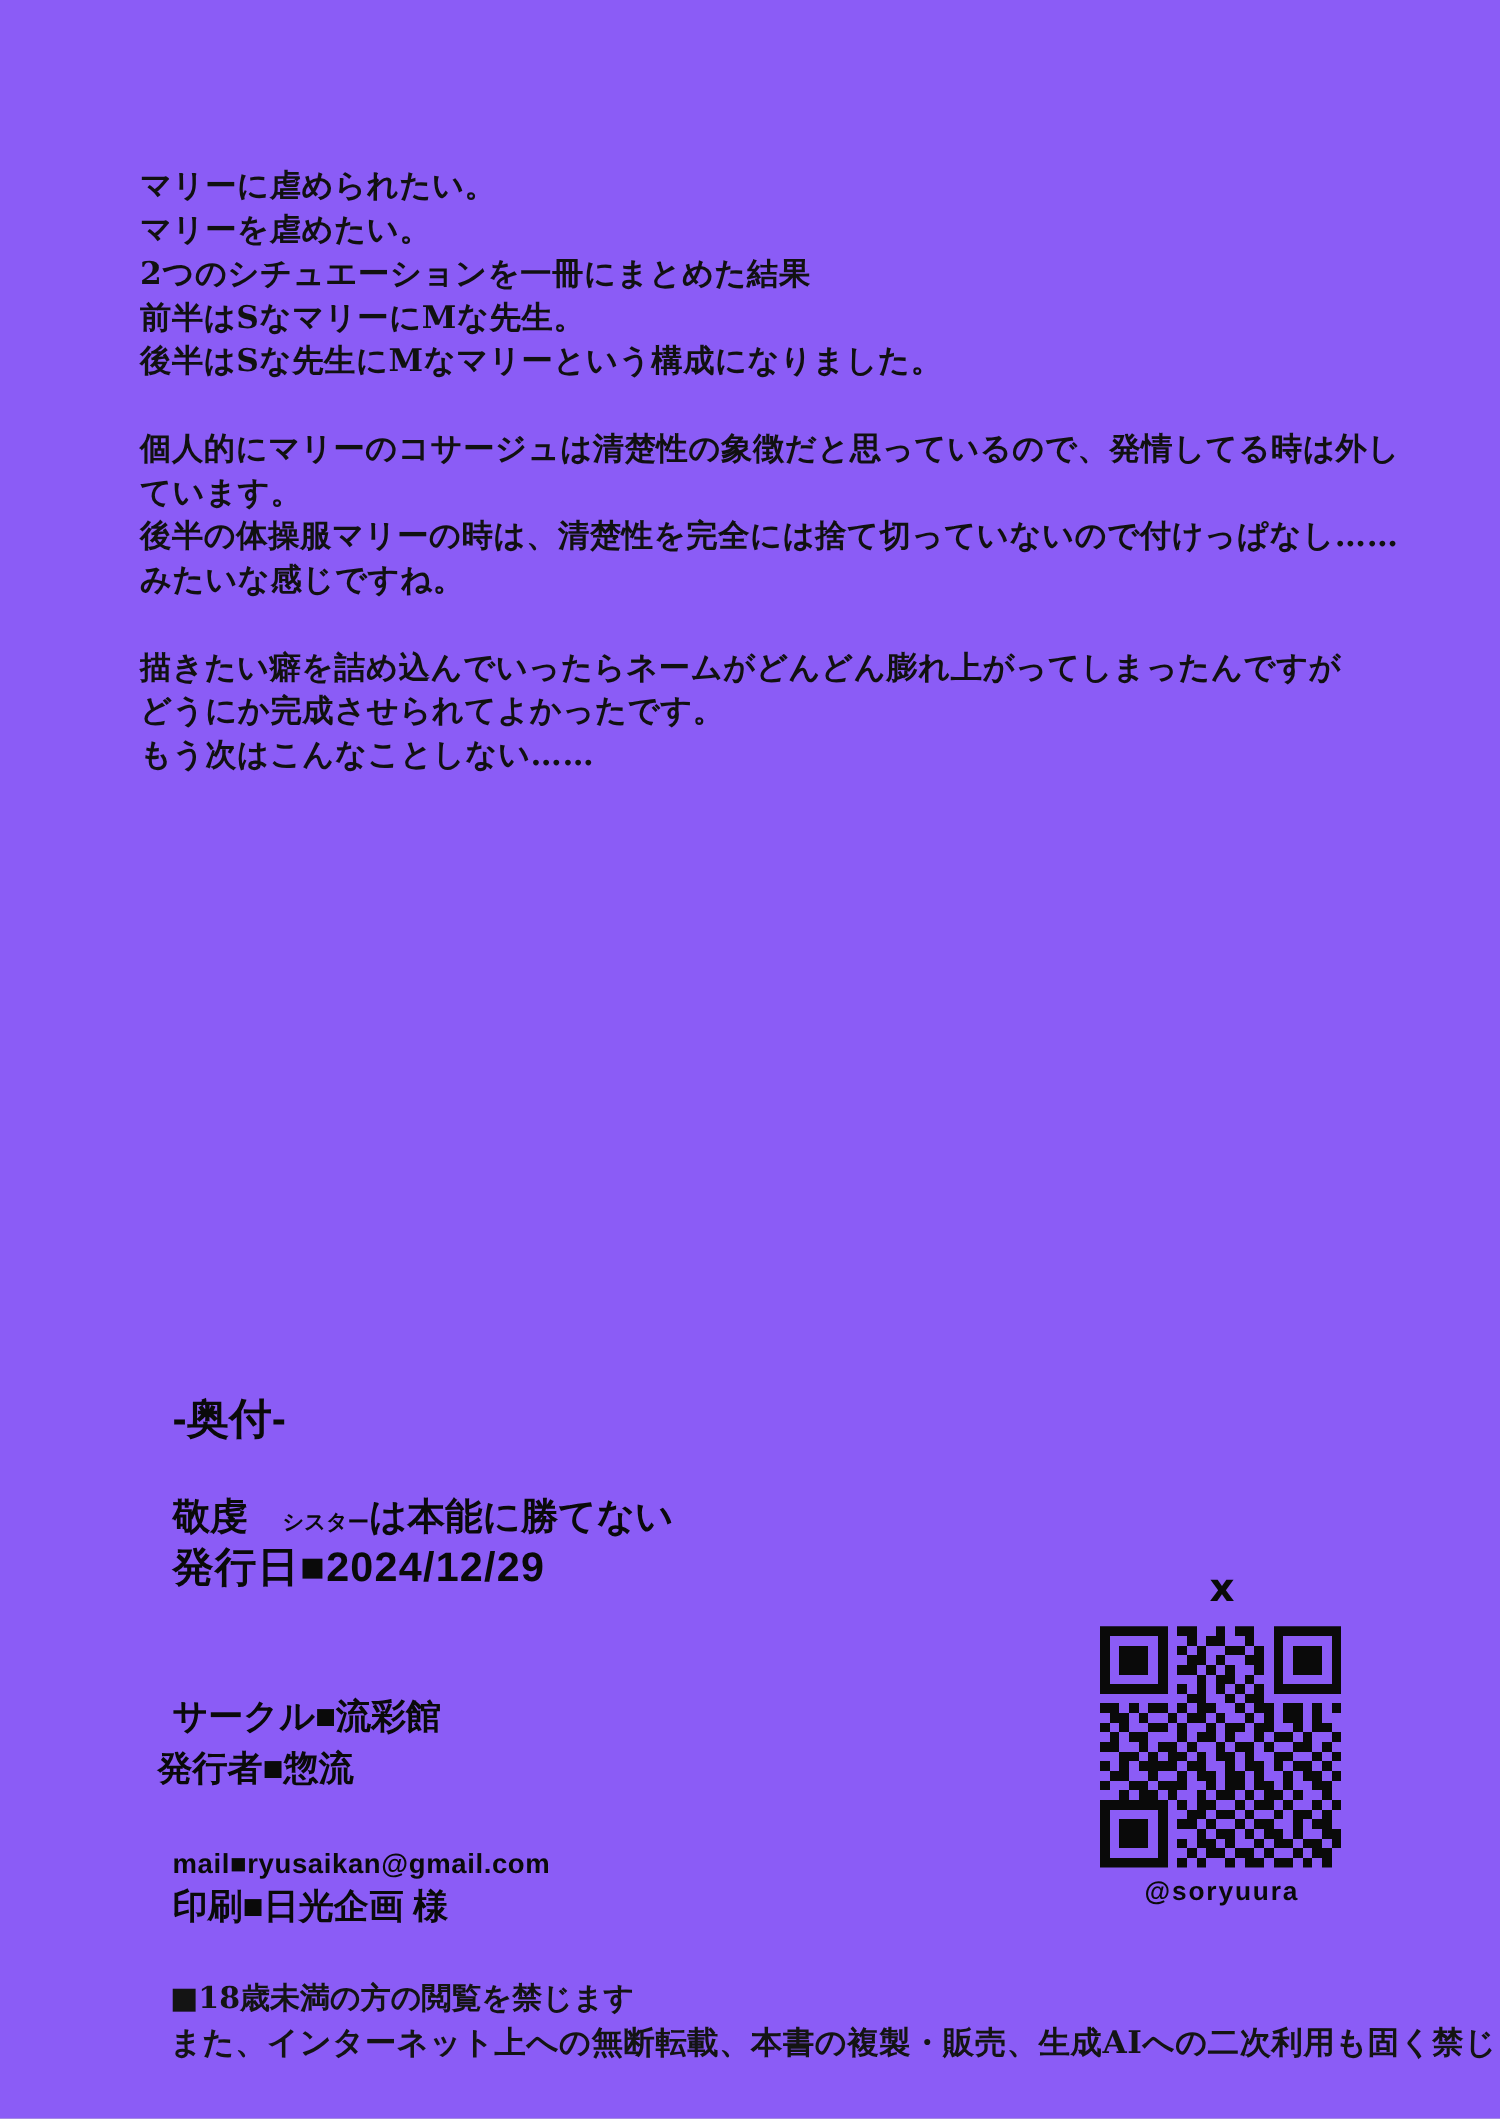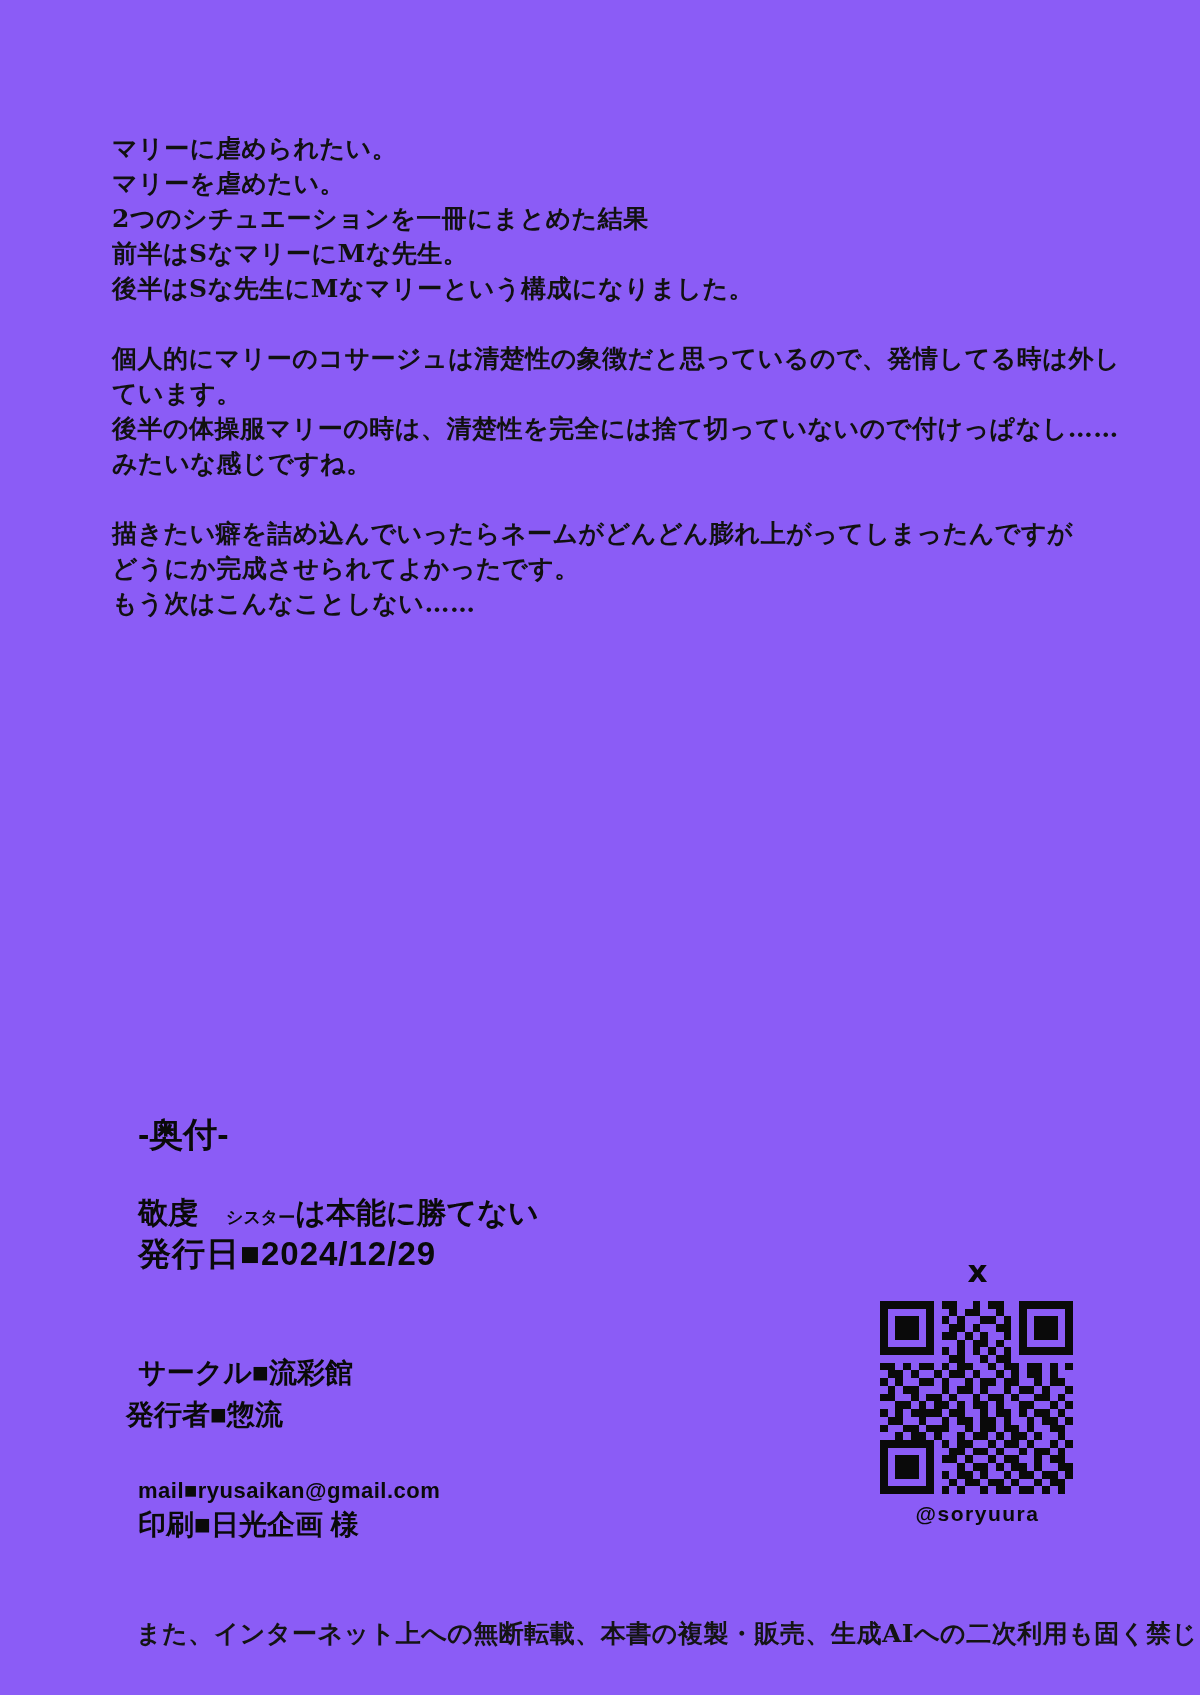--- a/index.html
+++ b/index.html
@@ -453,16 +453,17 @@
       <rect x="15" y="24" width="1" height="1"></rect>
       <rect x="16" y="24" width="1" height="1"></rect>
       <rect x="18" y="24" width="1" height="1"></rect>
       <rect x="19" y="24" width="1" height="1"></rect>
       <rect x="21" y="24" width="1" height="1"></rect>
       <rect x="23" y="24" width="1" height="1"></rect>
     </svg>
 
   <div class="abs handle">@soryuura</div>
 
+  <div class="abs notice notice1">■18歳未満の方の閲覧を禁じます</div>
 
   <div class="abs notice notice2">また、インターネット上への無断転載、本書の複製・販売、生成AIへの二次利用も固く禁じます</div>
 
 </div>
 
 </body></html>

